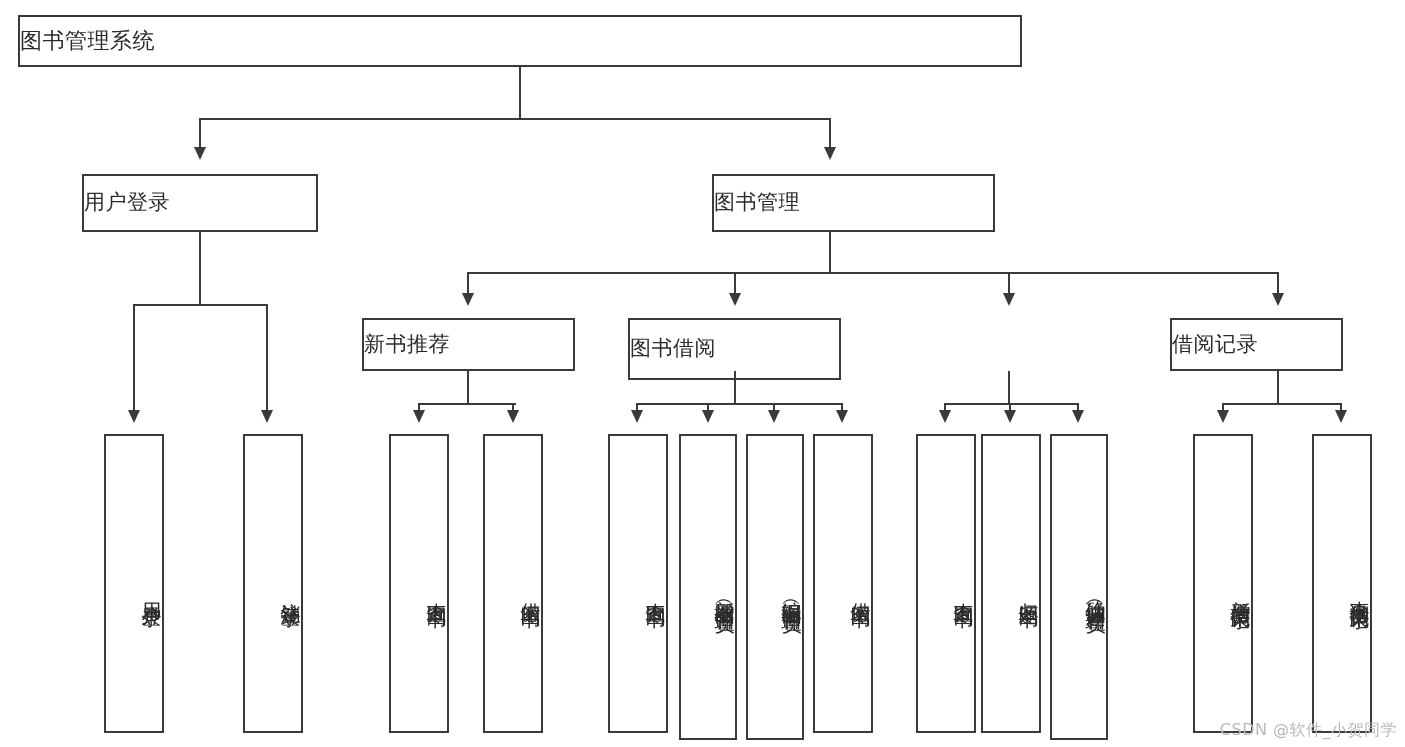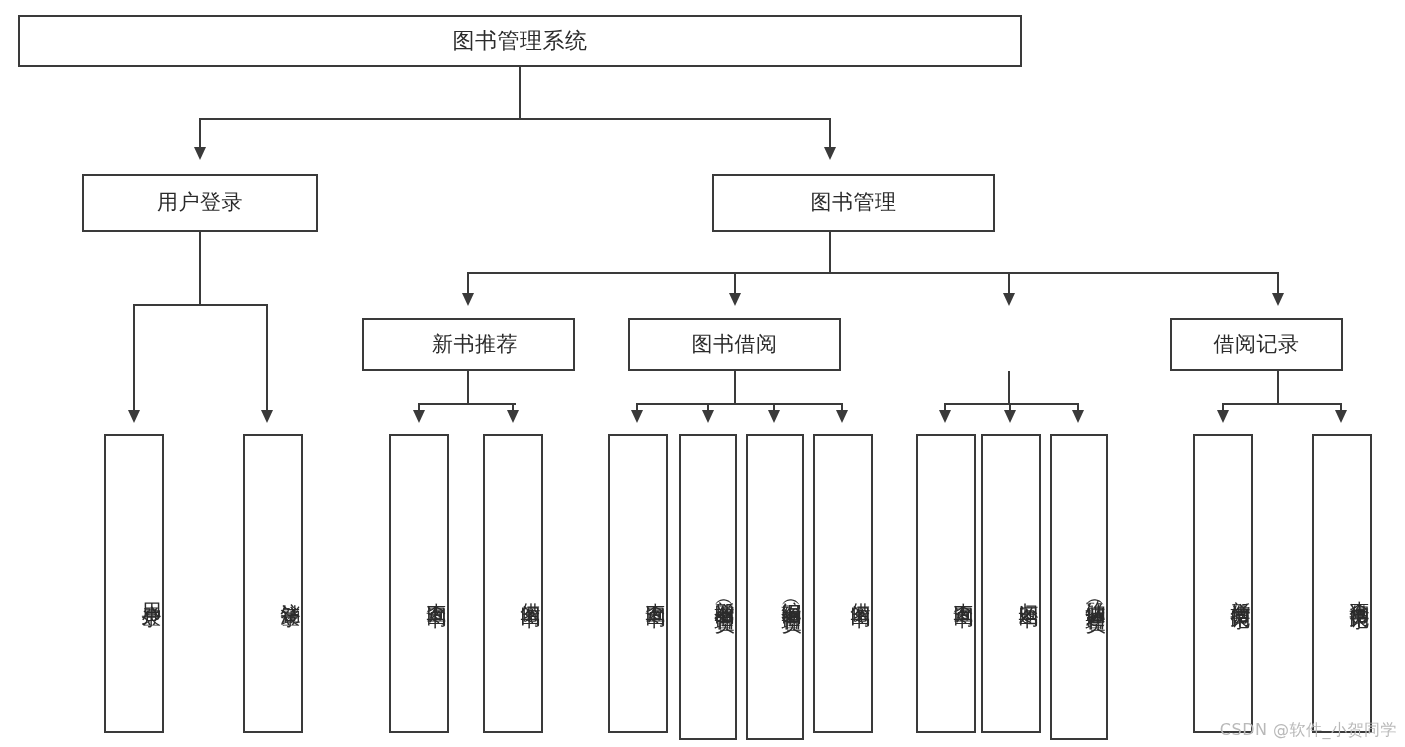--- a/index.html
+++ b/index.html
@@ -20,21 +20,20 @@
     overflow: hidden;
   }
   
   .node {
     position: absolute;
     box-sizing: border-box;
     border: 2px solid #3a3a3a;
     background: #ffffff;
     display: flex;
     align-items: center;
-    justify-content: center;
     text-align: center;
     color: #2b2b2b;
   }
   .node.horiz {
     font-size: 21px;
     letter-spacing: 0.5px;
     line-height: 1.2;
   }
   .node.root {
     font-size: 22px;
@@ -117,24 +116,24 @@
   <div class="edge hline" style="left:467px; top:272px; width:812px; height:2px;"></div>
   <div class="edge vline" style="left:467px; top:272px; width:2px; height:25px;"></div>
   <div class="arrow" style="left:462px; top:293px;"></div>
   <div class="edge vline" style="left:734px; top:272px; width:2px; height:25px;"></div>
   <div class="arrow" style="left:729px; top:293px;"></div>
   <div class="edge vline" style="left:1008px; top:272px; width:2px; height:25px;"></div>
   <div class="arrow" style="left:1003px; top:293px;"></div>
   <div class="edge vline" style="left:1277px; top:272px; width:2px; height:25px;"></div>
   <div class="arrow" style="left:1272px; top:293px;"></div>
 
-  <div class="node horiz" style="left:362px; top:318px; width:213px; height:53px;padding-left:13px;">
+  <div class="node horiz" style="left:362px; top:318px; width:213px; height:53px;">
     <span>新书推荐</span>
   </div>
-  <div class="node horiz" style="left:628px; top:318px; width:213px; height:53px;">
+  <div class="node horiz" style="left:628px; top:318px; width:213px; height:62px;">
     <span>图书借阅</span>
   </div>
   <div class="node horiz" style="left:1170px; top:318px; width:173px; height:53px;">
     <span>借阅记录</span>
   </div>
 
   <div class="edge vline" style="left:467px; top:371px; width:2px; height:33px;"></div>
   <div class="edge hline" style="left:418px; top:403px; width:98px; height:2px;"></div>
   <div class="edge vline" style="left:418px; top:403px; width:2px; height:10px;"></div>
   <div class="arrow" style="left:413px; top:410px;"></div>

